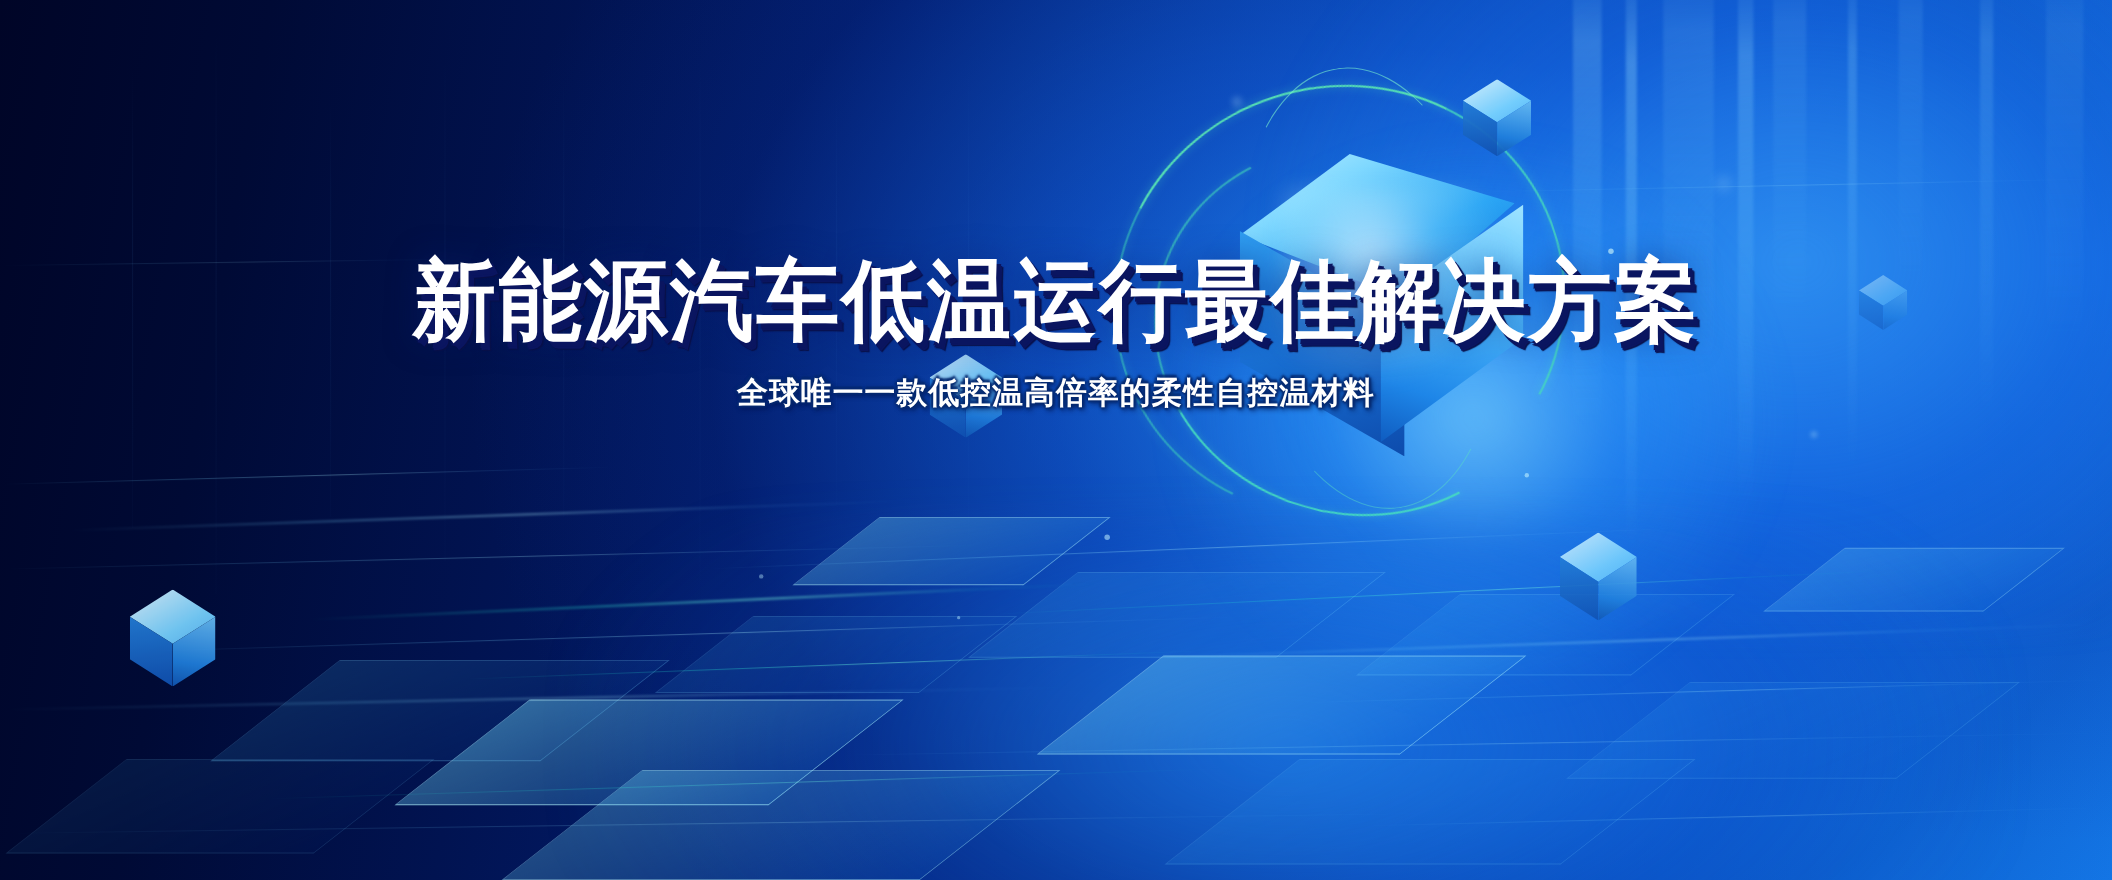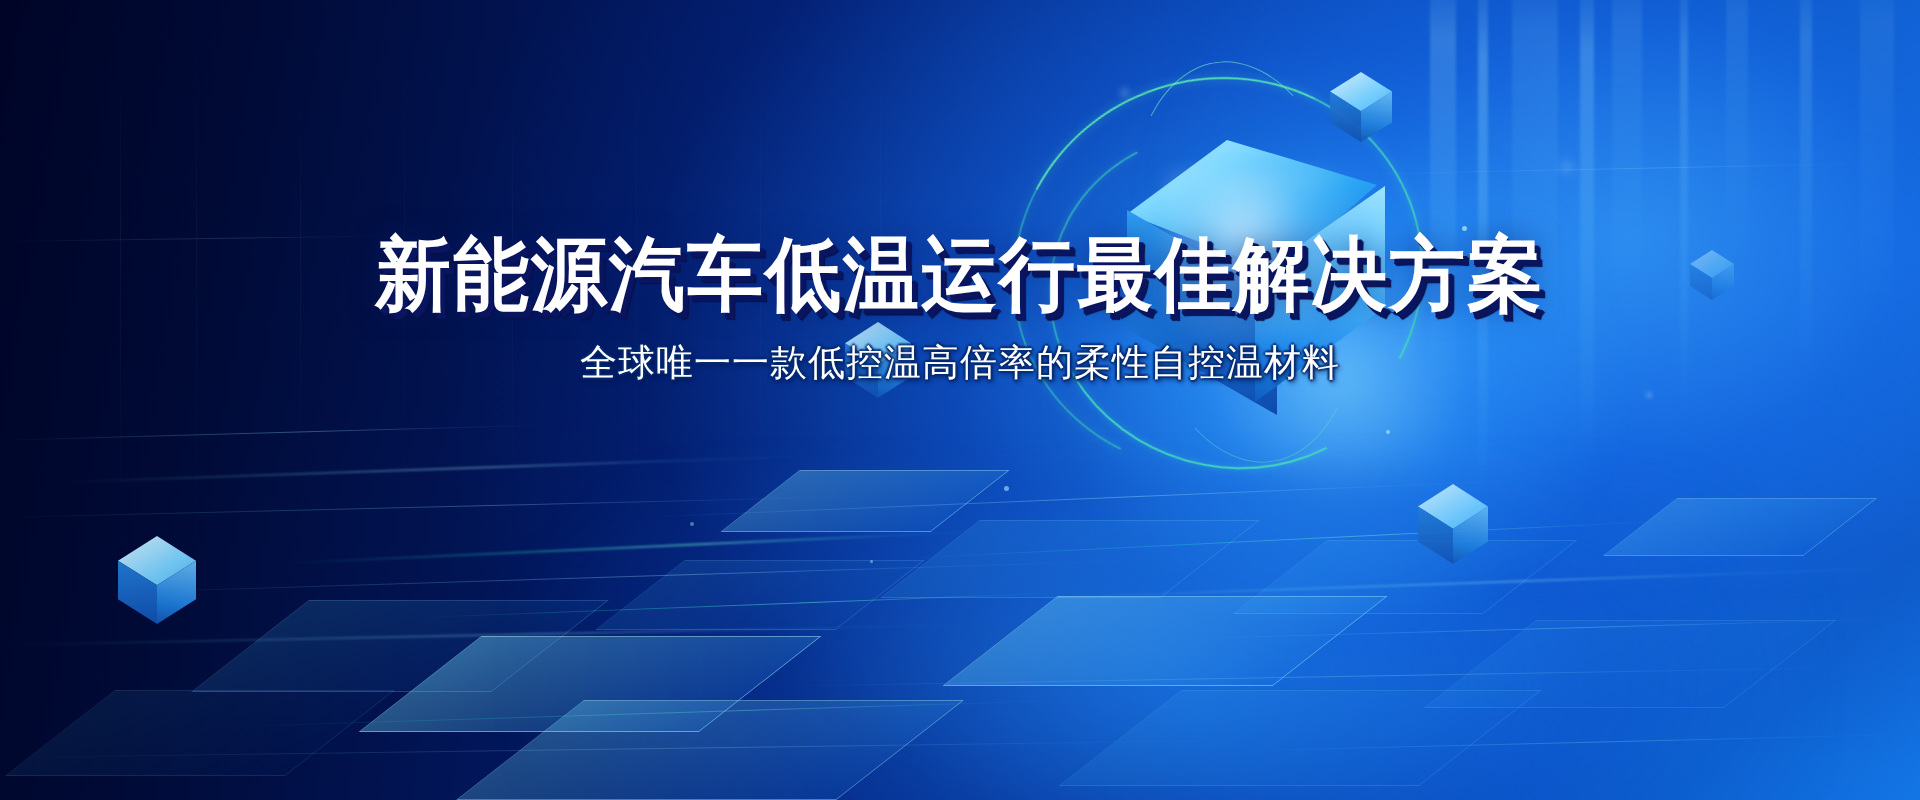--- a/index.html
+++ b/index.html
@@ -184,22 +184,22 @@
     white-space:nowrap;
     text-shadow:
        4px 5px 0 #0a1560,
        5px 6px 0 #0a1560,
        6px 7px 1px #081048,
        0 0 26px rgba(10,30,110,0.55);
     transform:scaleY(1.06);
   }
   .subhead {
     margin-top:26px;
-    font-size:37px;
-    font-weight:normal;
+    font-size:28px;
+    font-weight:bold;
     color:#ffffff;
     letter-spacing:1px;
     white-space:nowrap;
     text-shadow:
       -2px 0 2px #062a70,
        2px 0 2px #062a70,
        0 -2px 2px #062a70,
        0 2px 2px #062a70,
        2px 3px 5px rgba(3,18,70,0.85);
   }

